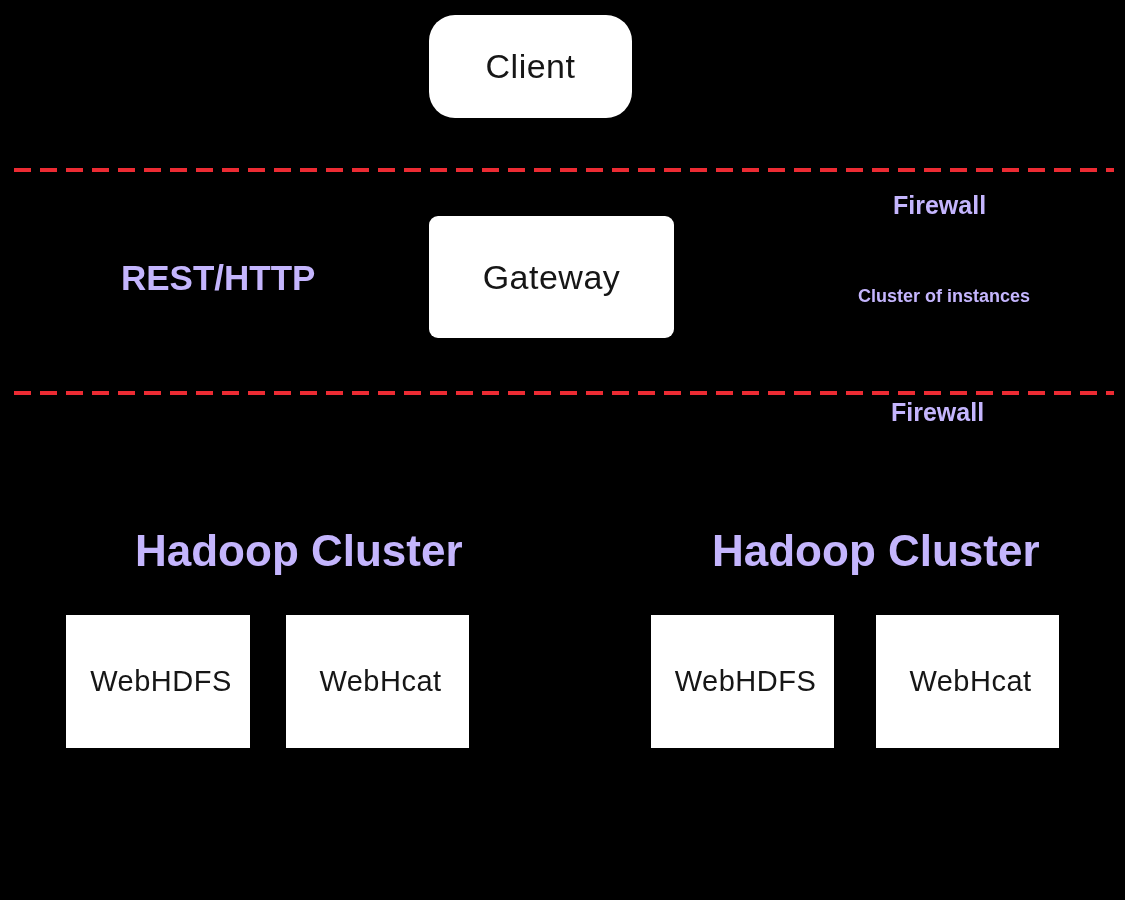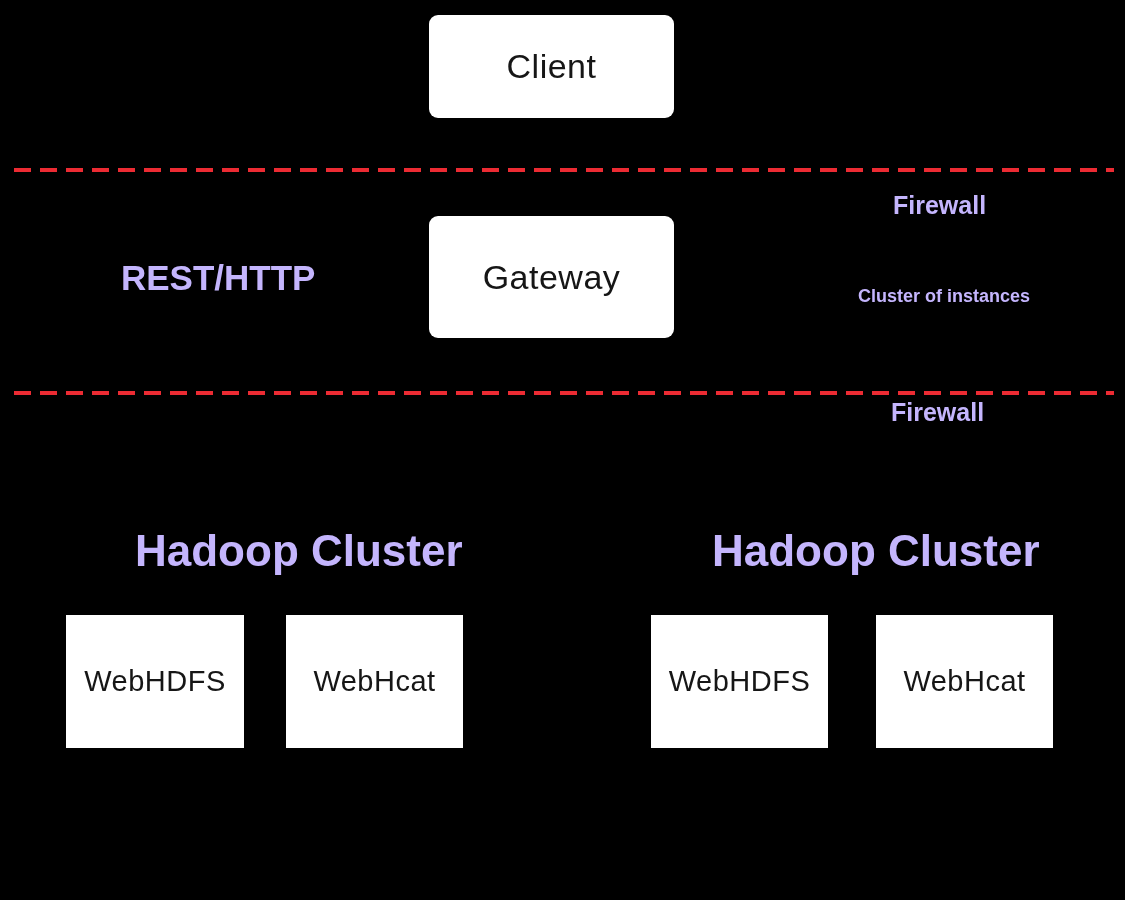--- a/index.html
+++ b/index.html
@@ -23,22 +23,23 @@
     align-items: center;
     justify-content: center;
     font-size: 34px;
     letter-spacing: 0.5px;
   }
   .node.rounded {
     border-radius: 9px;
   }
   .node.service {
     font-size: 29px;
+    padding-left: 6px;
   }
-  #client-box    { left: 429px; top: 15px;  width: 245px; height: 103px; }
+  #client-box    { left: 429px; top: 15px;  width: 203px; height: 103px; border-radius: 26px; }
   #gateway-box   { left: 429px; top: 216px; width: 245px; height: 122px; }
   #webhdfs-left  { left: 66px;  top: 615px; width: 178px; height: 133px; }
   #webhcat-left  { left: 286px; top: 615px; width: 177px; height: 133px; }
   #webhdfs-right { left: 651px; top: 615px; width: 177px; height: 133px; }
   #webhcat-right { left: 876px; top: 615px; width: 177px; height: 133px; }
 
   .firewall-line {
     position: absolute;
     left: 14px;
     width: 1100px;

